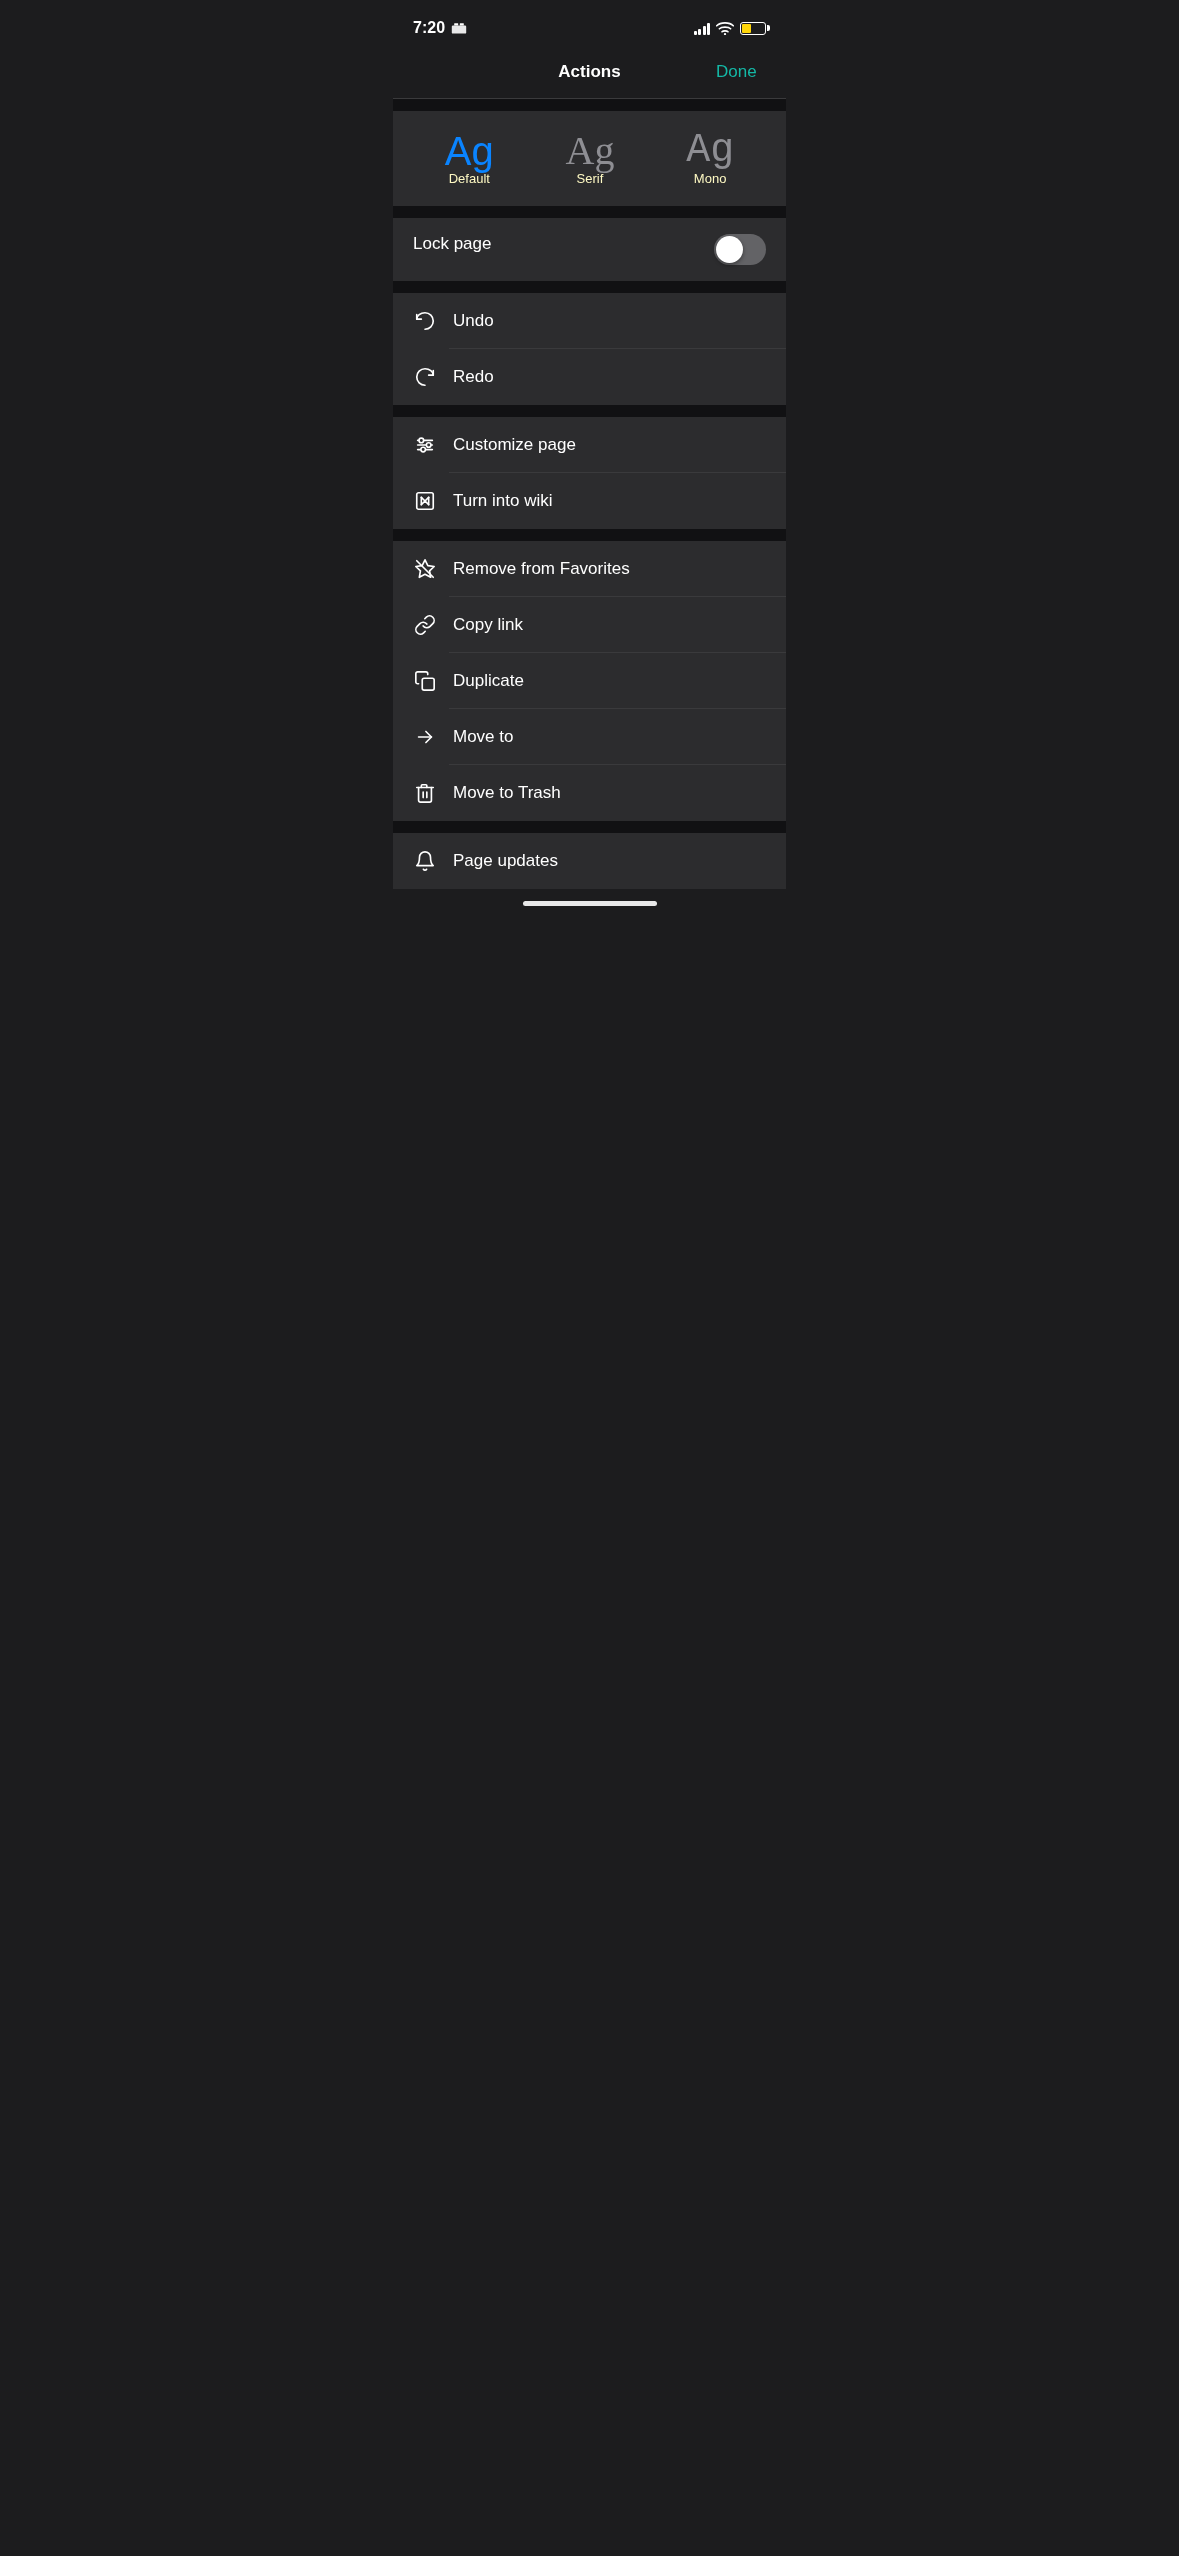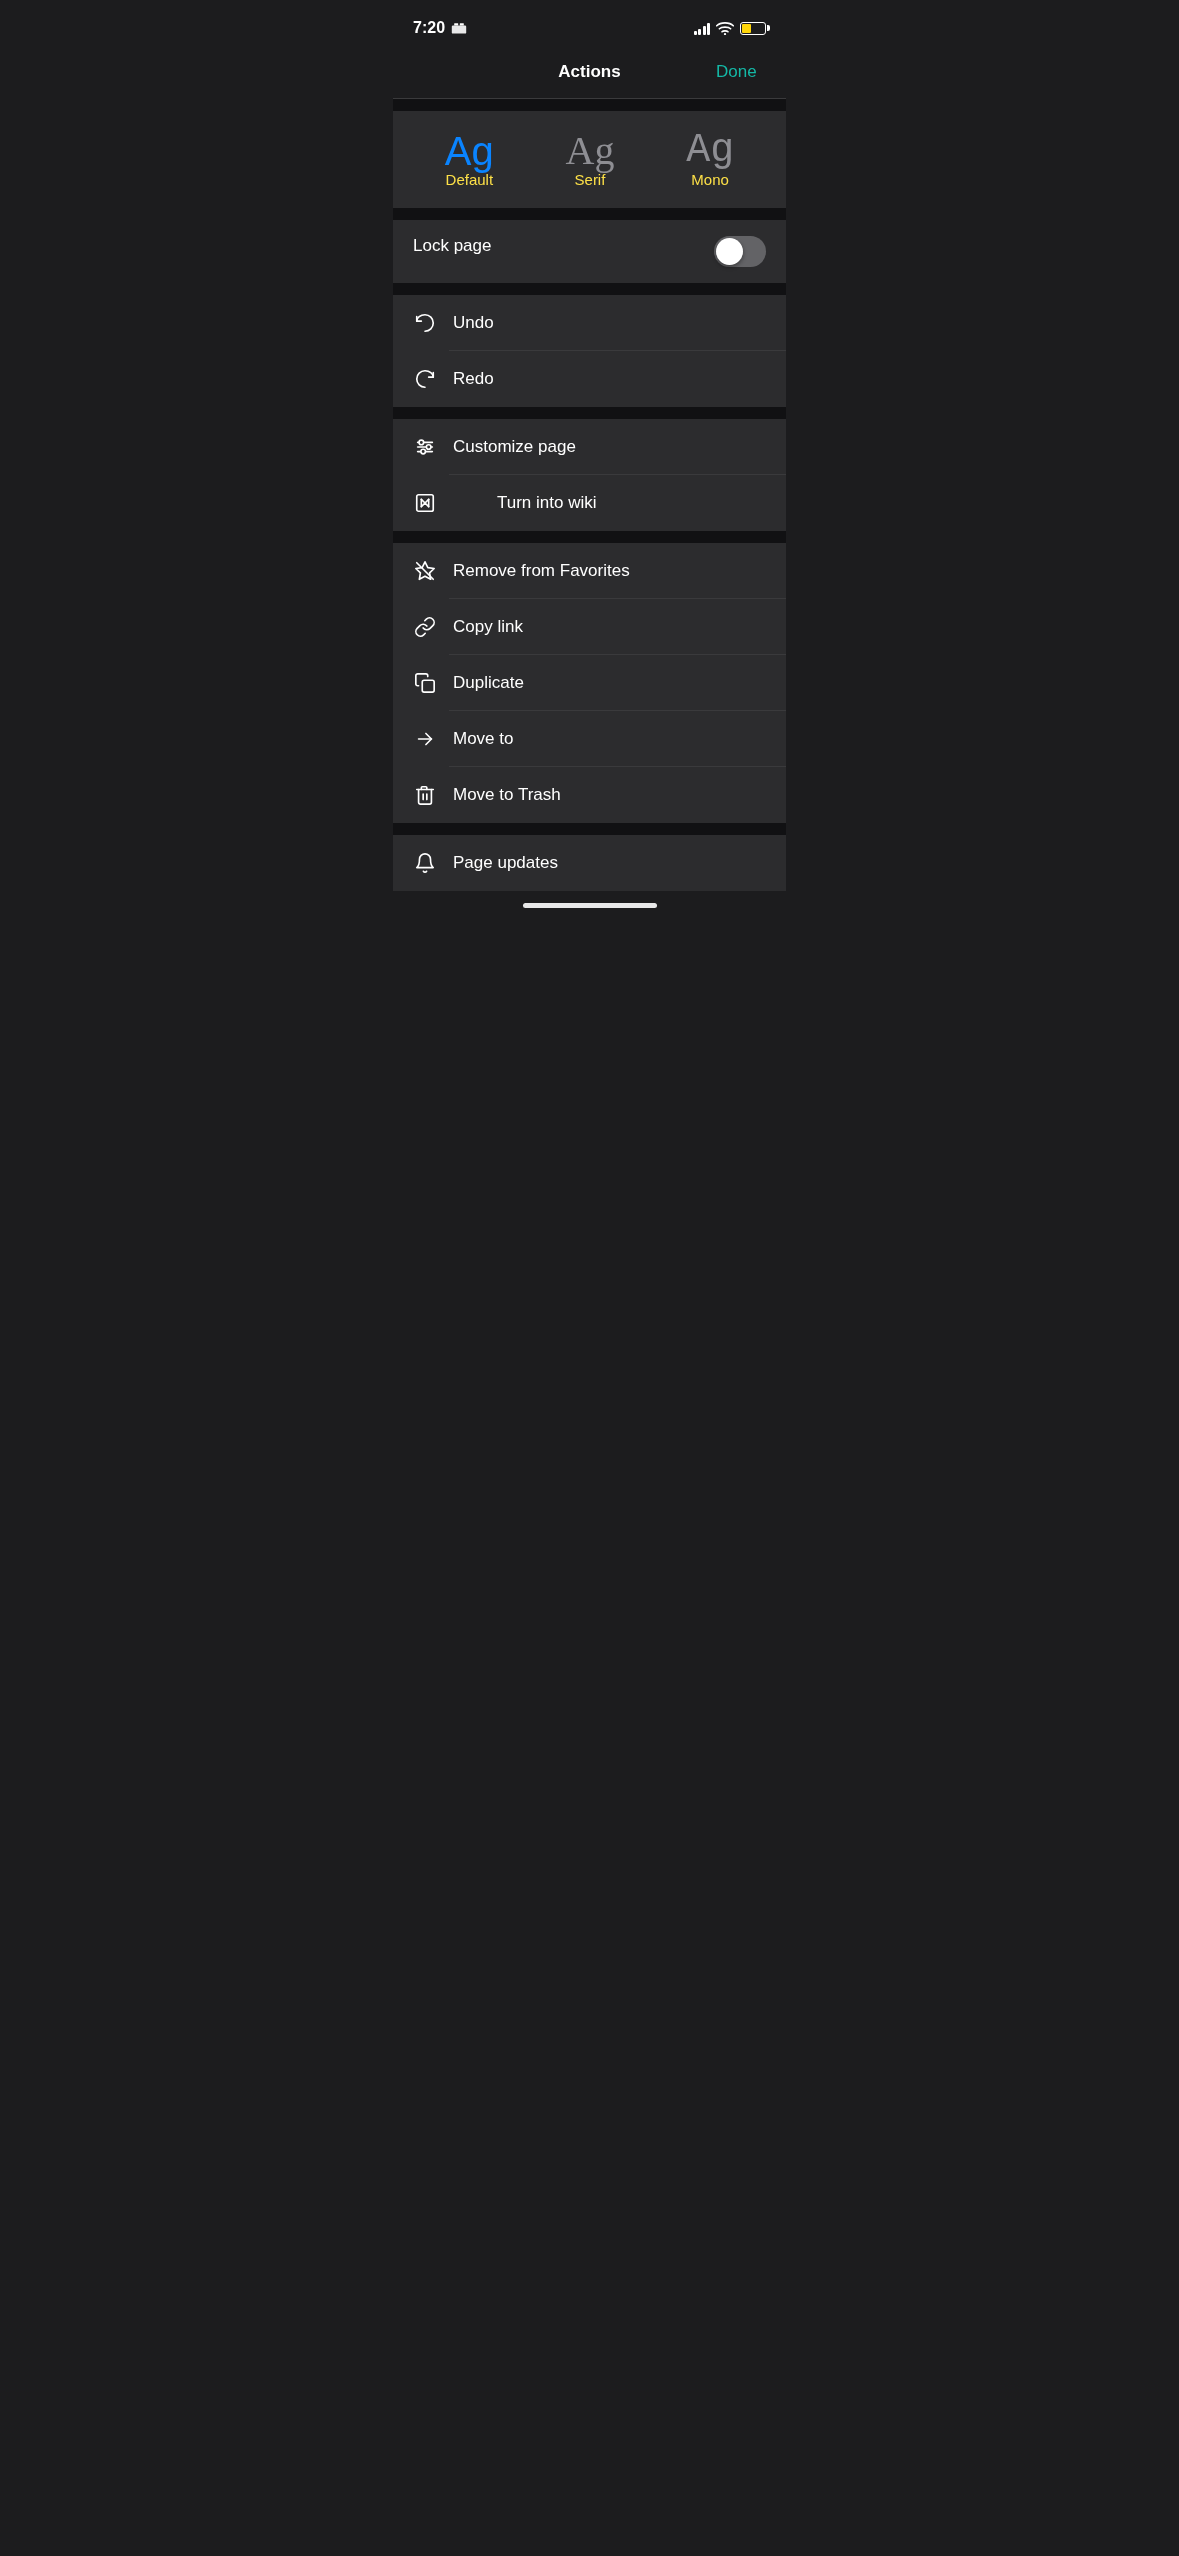--- a/index.html
+++ b/index.html
@@ -149,22 +149,22 @@
       font-weight: 400;
       color: #8e8e93;
       line-height: 1;
     }
 
     .font-ag.selected {
       color: #0a84ff;
     }
 
     .font-label {
-      font-size: 15px;
-      color: #fde047;
+      font-size: 13px;
+      color: #fef9c3;
     }
 
     .font-ag.serif {
       font-family: Georgia, 'Times New Roman', serif;
     }
 
     .font-ag.mono {
       font-family: 'Courier New', Courier, monospace;
     }
 
@@ -368,21 +368,21 @@
         <line x1="4" y1="7" x2="20" y2="7"></line>
         <line x1="4" y1="12" x2="20" y2="12"></line>
         <line x1="4" y1="17" x2="20" y2="17"></line>
         <circle cx="8" cy="7" r="2.5" fill="#2c2c2e" stroke="#fff"></circle>
         <circle cx="16" cy="12" r="2.5" fill="#2c2c2e" stroke="#fff"></circle>
         <circle cx="10" cy="17" r="2.5" fill="#2c2c2e" stroke="#fff"></circle>
       </svg>
     </div>
     <span class="menu-text">Customize page</span>
   </div>
-  <div class="menu-row" style="border-bottom: none; gap: 44px;">
+  <div class="menu-row" style="border-bottom: none;">
     <div class="menu-icon">
       <svg width="22" height="22" viewBox="0 0 24 24" style="stroke:#fff;">
         <rect x="3" y="3" width="18" height="18" rx="2"></rect>
         <path d="M8 8 L8 16"></path>
         <path d="M16 8 L16 16"></path>
         <path d="M8 8 L12 12 L16 8"></path>
         <path d="M8 16 L12 12 L16 16"></path>
       </svg>
     </div>
     <span class="menu-text">Turn into wiki</span>

